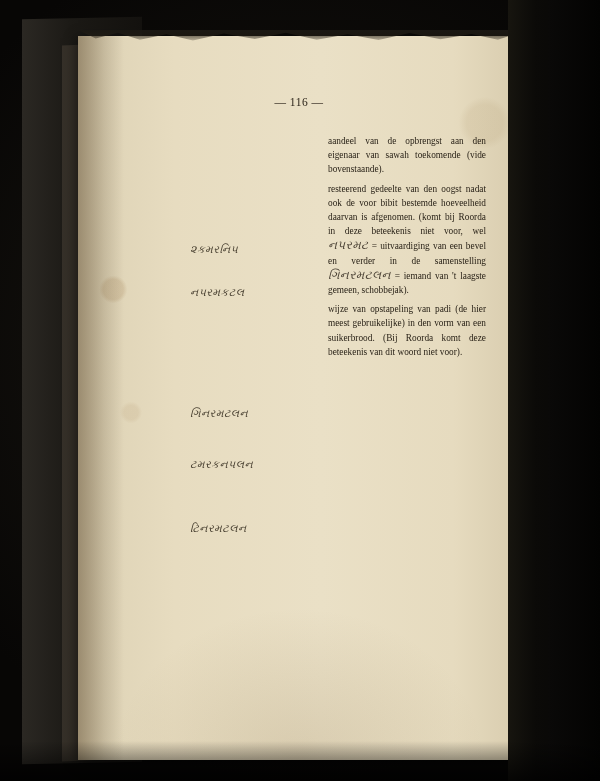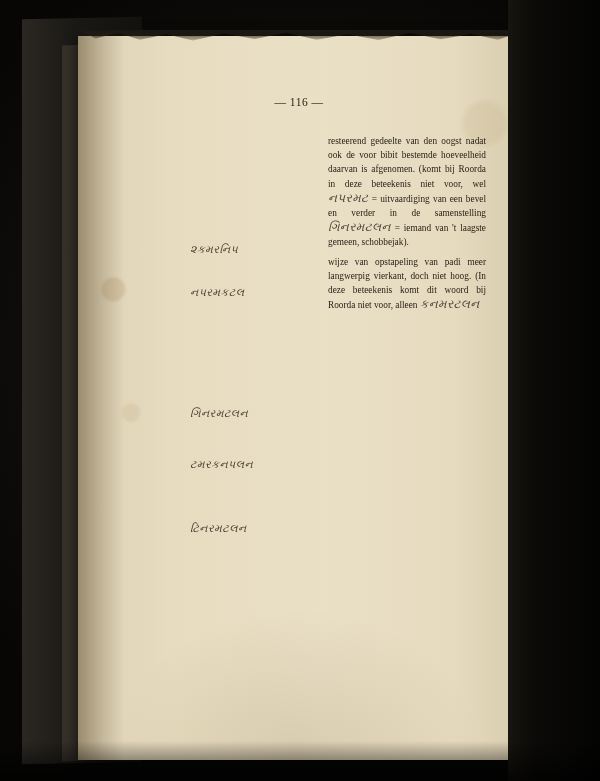--- a/index.html
+++ b/index.html
@@ -253,20 +253,21 @@
 
   <div class="page-number">— 116 —</div>
 
   <div class="gloss" style="top:243px">૨કમરનિપ</div>
   <div class="gloss" style="top:286px">નપરમકટલ</div>
   <div class="gloss" style="top:407px">ગિનરમટલન</div>
   <div class="gloss" style="top:458px">ટમરકનપલન</div>
   <div class="gloss" style="top:522px">ટિનરમટલન</div>
 
   <div class="textblock">
+    <p class="para">aandeel van de opbrengst aan den eigenaar van sawah toekomende (vide bovenstaande).</p>
     <p class="para"><span>resteerend gedeelte van den oogst nadat ook de voor bibit bestemde hoeveelheid daarvan is afgenomen. (komt bij Roorda in deze beteekenis niet voor, wel </span><span class="jv-inline">નપરમટ</span><span> = uitvaardiging van een bevel en verder in de samenstelling </span><span class="jv-inline">ગિનરમટલન</span><span> = iemand van 't laagste gemeen, schobbejak).</span></p>
-    <p class="para"><span>wijze van opstapeling van padi meer langwerpig vierkant, doch niet hoog. (In deze beteekenis komt dit woord bij Roorda niet voor, alleen </span><span class="jv-inline">કનમરટલન</span></p>
+    <p class="para">wijze van opstapeling van padi (de hier meest gebruikelijke) in den vorm van een suikerbrood. (Bij Roorda komt deze beteekenis van dit woord niet voor).</p>
   </div>
 
   <div class="right-dark"></div>
   <div class="far-edge"></div>
   <div class="bottom-shadow"></div>
 </div>
 
 </body></html>

